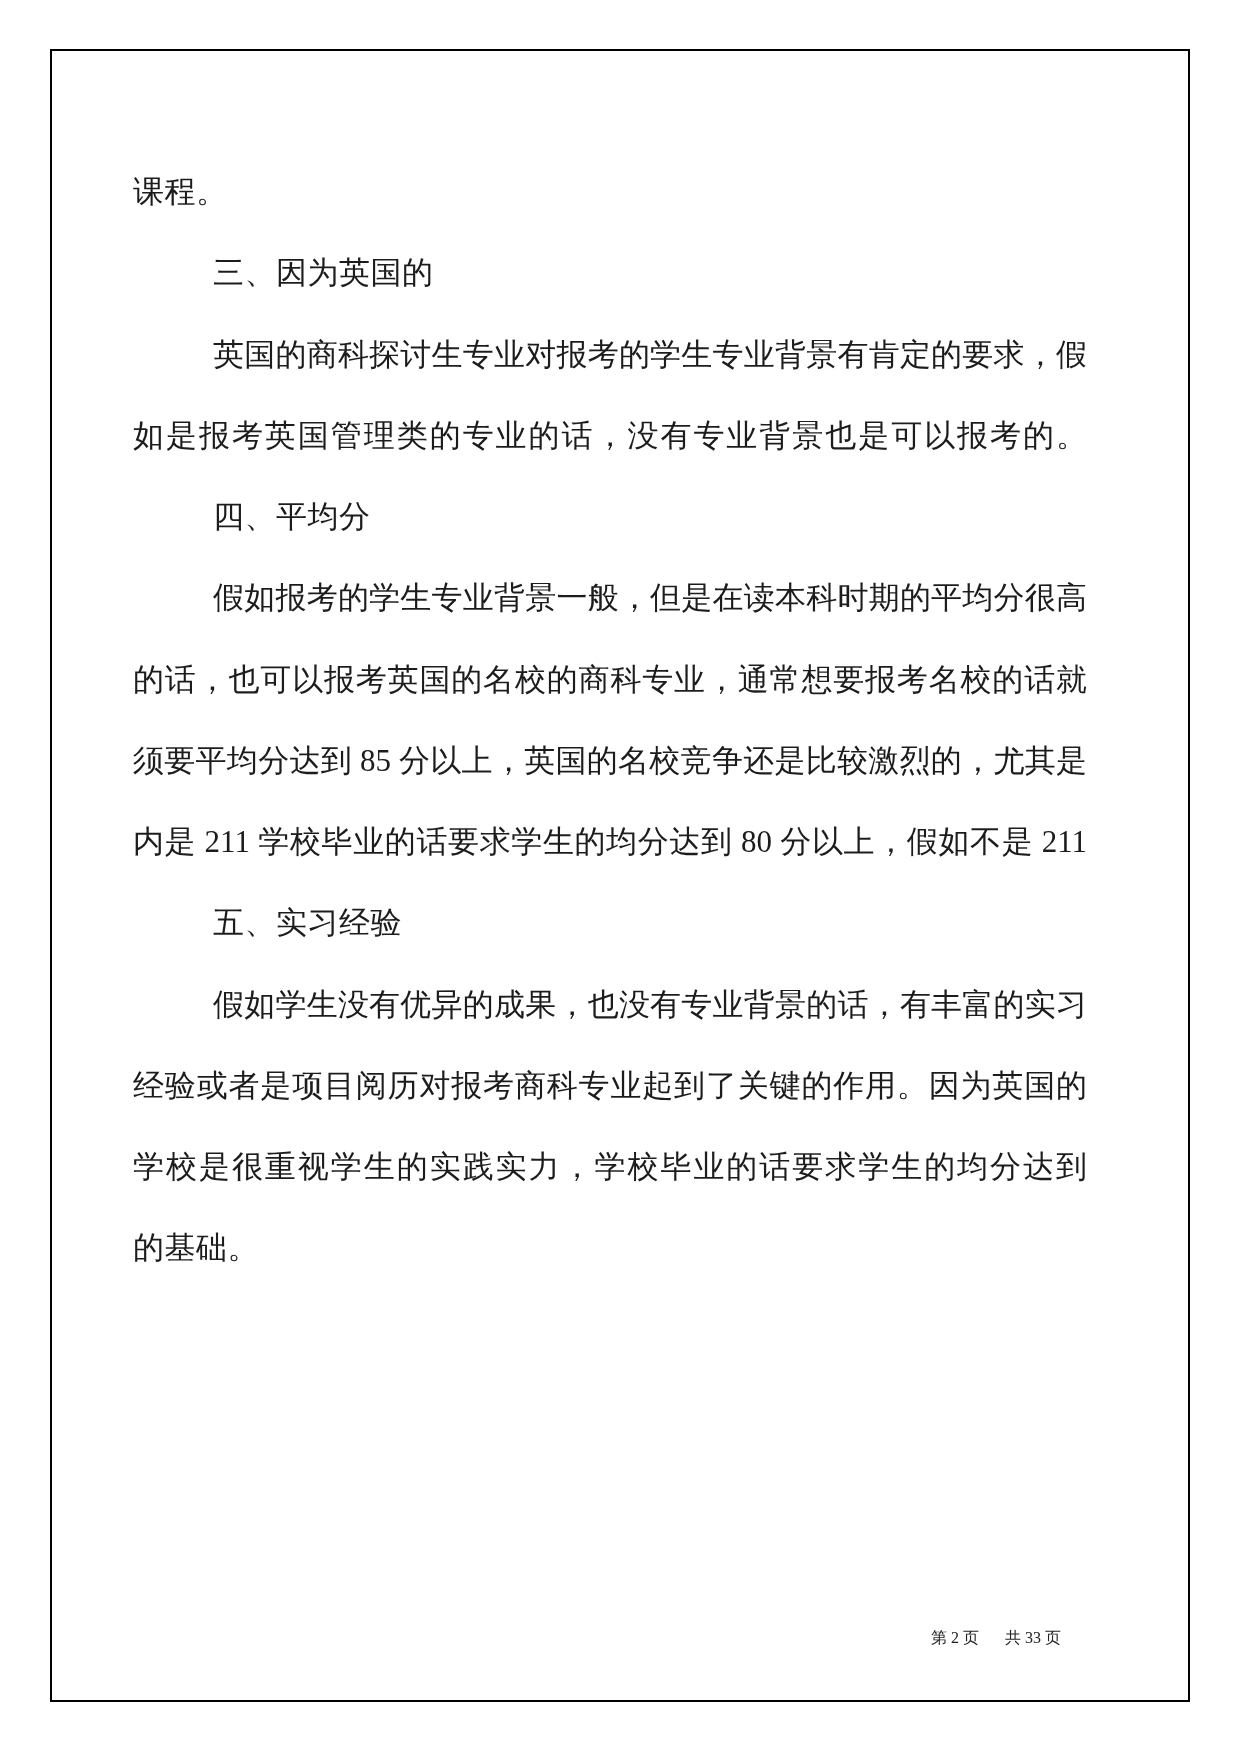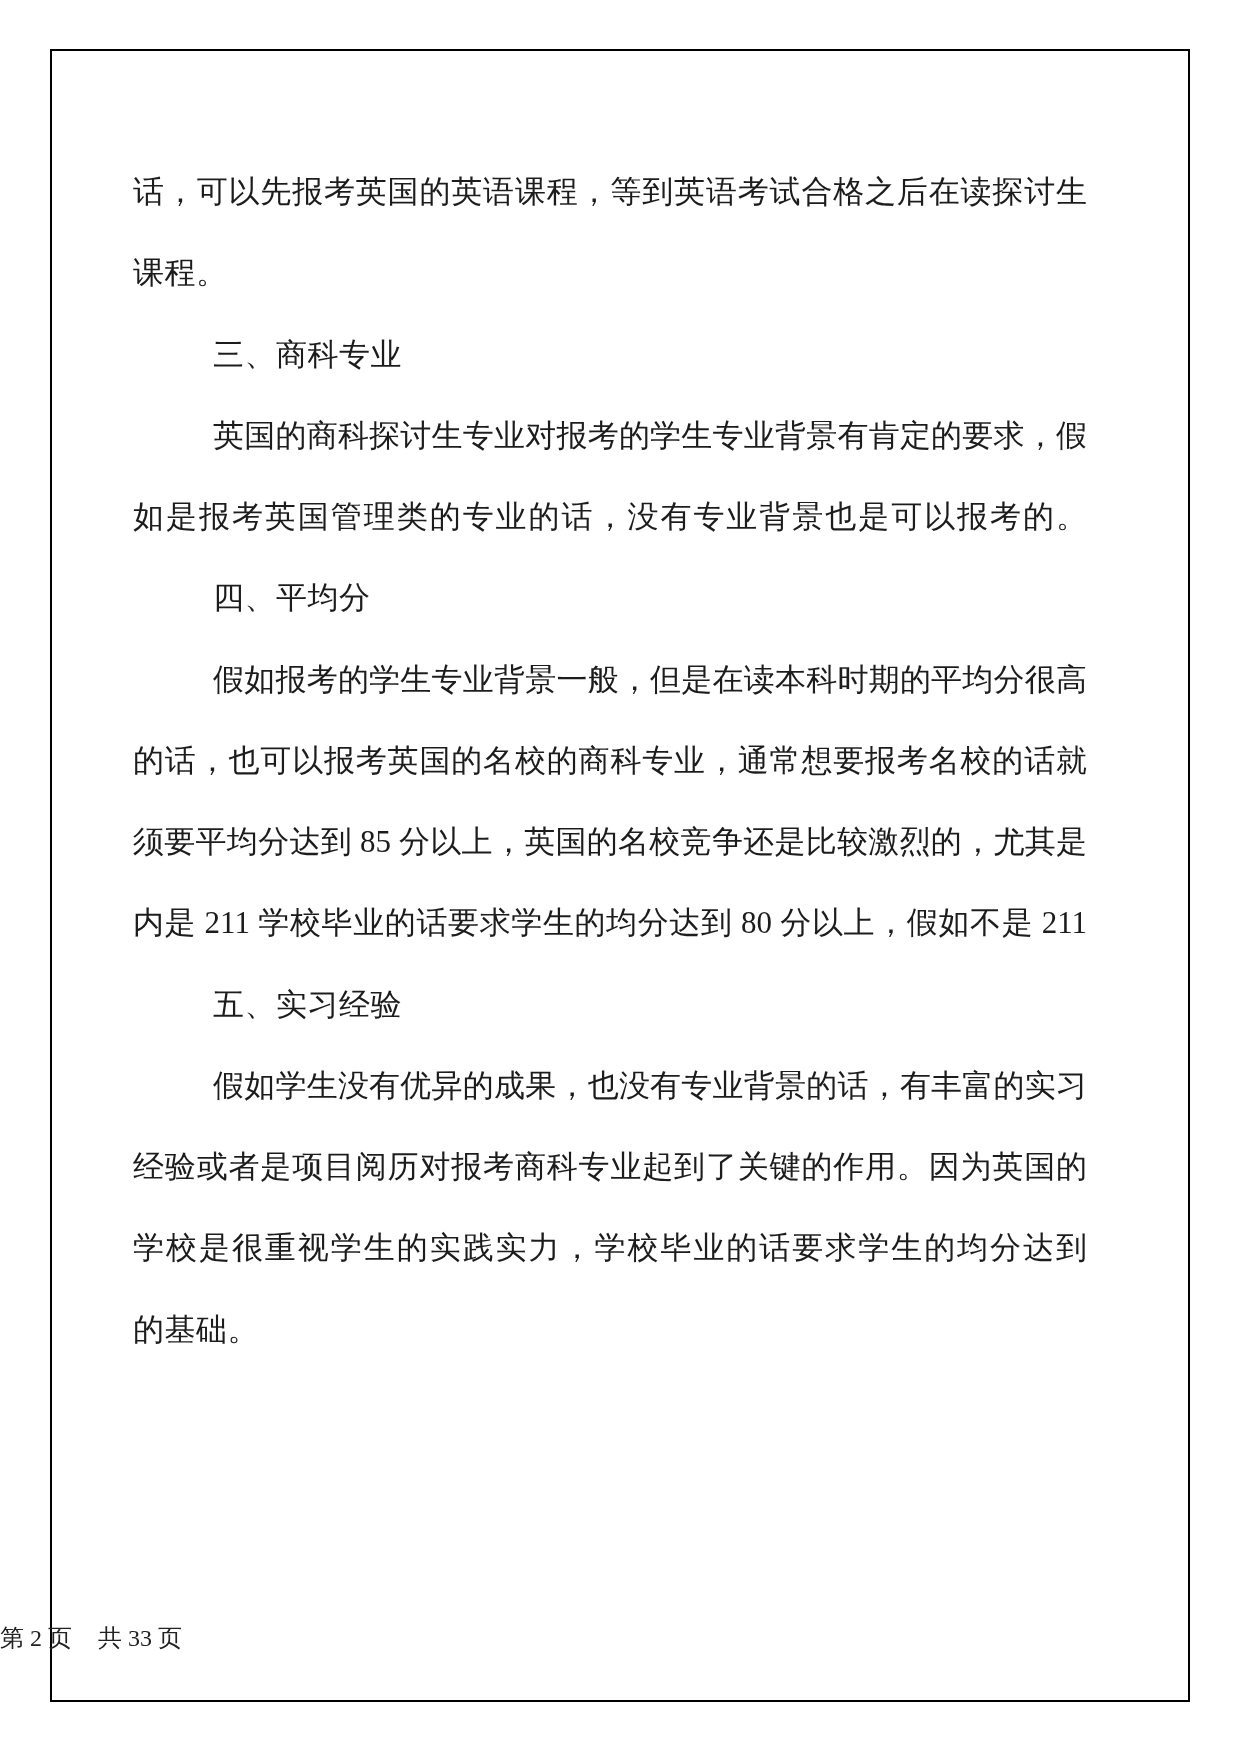--- a/index.html
+++ b/index.html
@@ -40,38 +40,37 @@
     text-align-last: justify;
   }
   .line.indent {
     text-indent: 80px;
   }
   .footer {
     position: absolute;
     left: 0; top: 1623px;
     width: 1061px; height: 30px;
     line-height: 30px;
-    text-align: left;
-    font-size: 24px;
+    text-align: right;
+    font-size: 16px;
     color: #222222;
   }
   .footer .gap {
     display: inline-block;
     width: 26px;
   }
 </style>
 </head>
 <body>
 
 <div class="frame"></div>
 
 <div class="content">
-    <div class="line justify">话，可以先报考英国的英语课程，等到英语考试合格之后在读探讨生</div>
     <div class="line">课程。</div>
-    <div class="line indent">三、商科专业</div>
+    <div class="line indent">三、因为英国的</div>
     <div class="line indent justify">英国的商科探讨生专业对报考的学生专业背景有肯定的要求，假</div>
     <div class="line justify">如是报考英国管理类的专业的话，没有专业背景也是可以报考的。</div>
     <div class="line indent">四、平均分</div>
     <div class="line indent justify">假如报考的学生专业背景一般，但是在读本科时期的平均分很高</div>
     <div class="line justify">的话，也可以报考英国的名校的商科专业，通常想要报考名校的话就</div>
     <div class="line justify">须要平均分达到 85 分以上，英国的名校竞争还是比较激烈的，尤其是</div>
     <div class="line justify">内是 211 学校毕业的话要求学生的均分达到 80 分以上，假如不是 211</div>
     <div class="line indent">五、实习经验</div>
     <div class="line indent justify">假如学生没有优异的成果，也没有专业背景的话，有丰富的实习</div>
     <div class="line justify">经验或者是项目阅历对报考商科专业起到了关键的作用。因为英国的</div>

